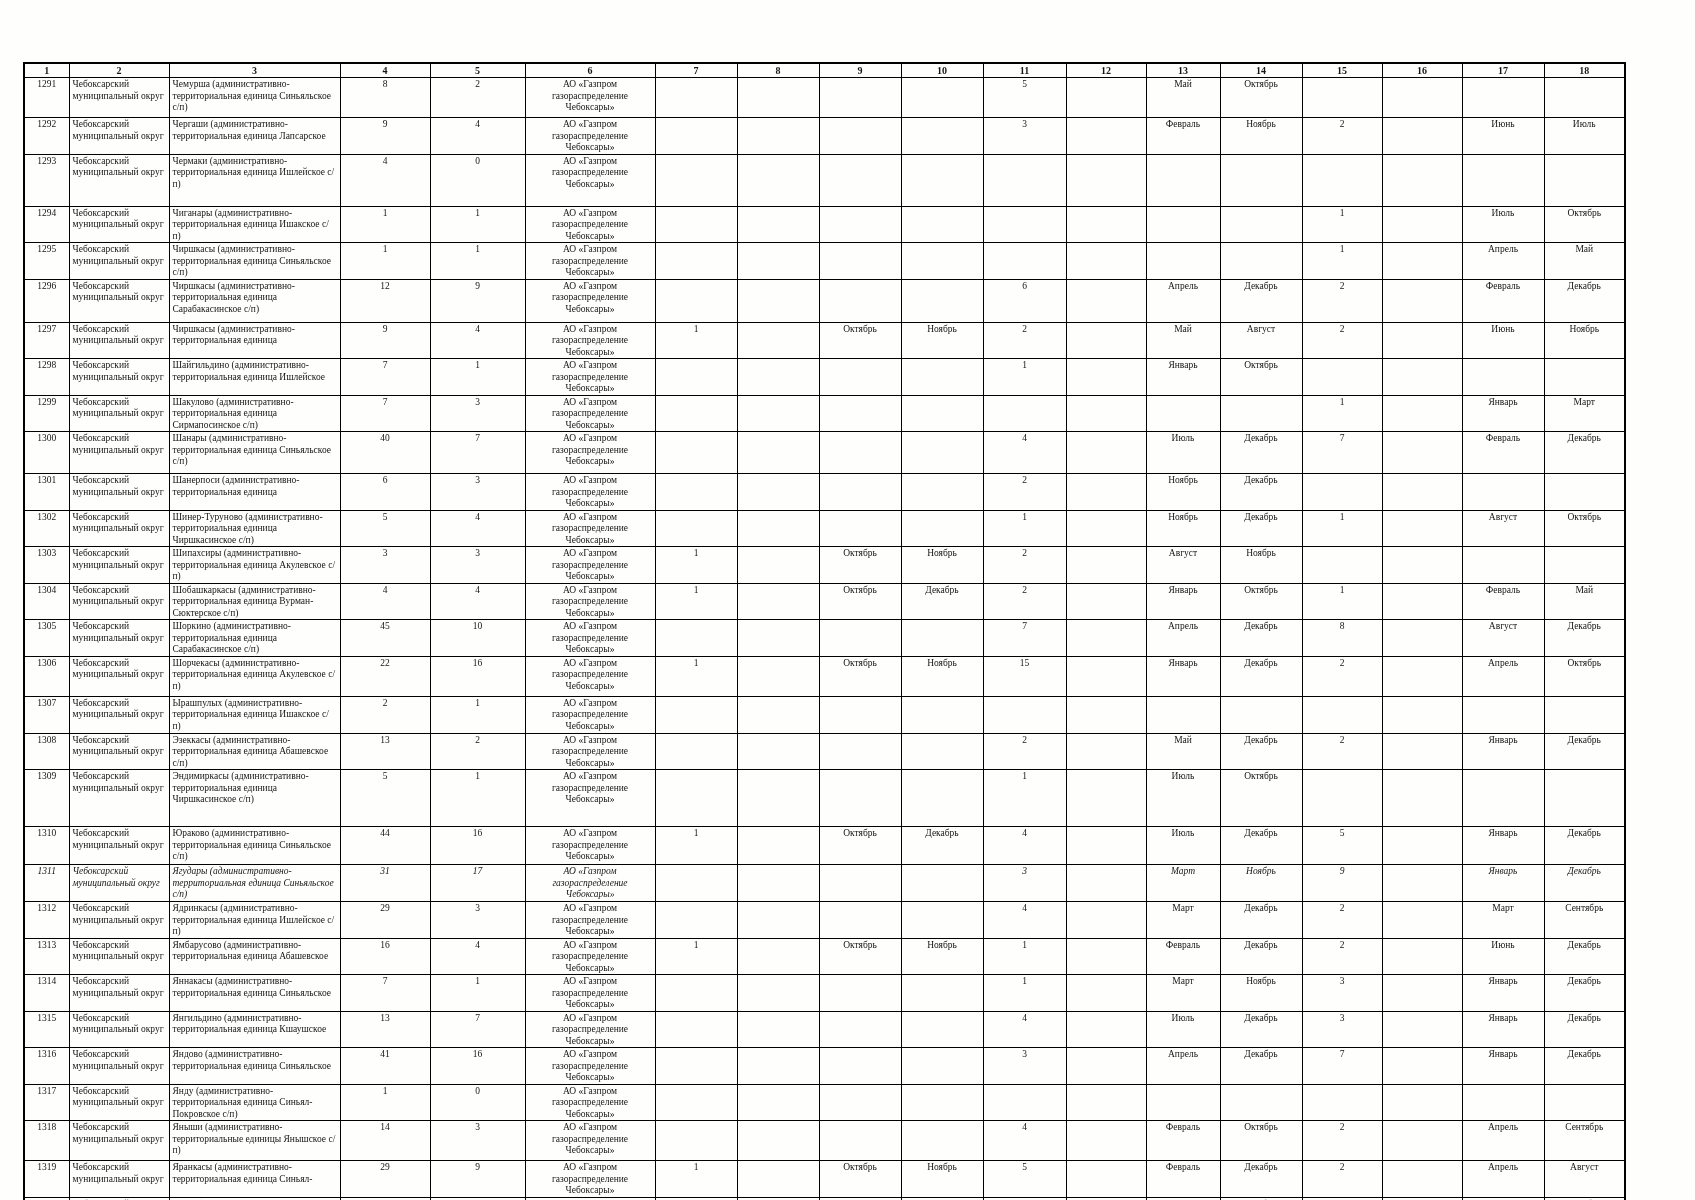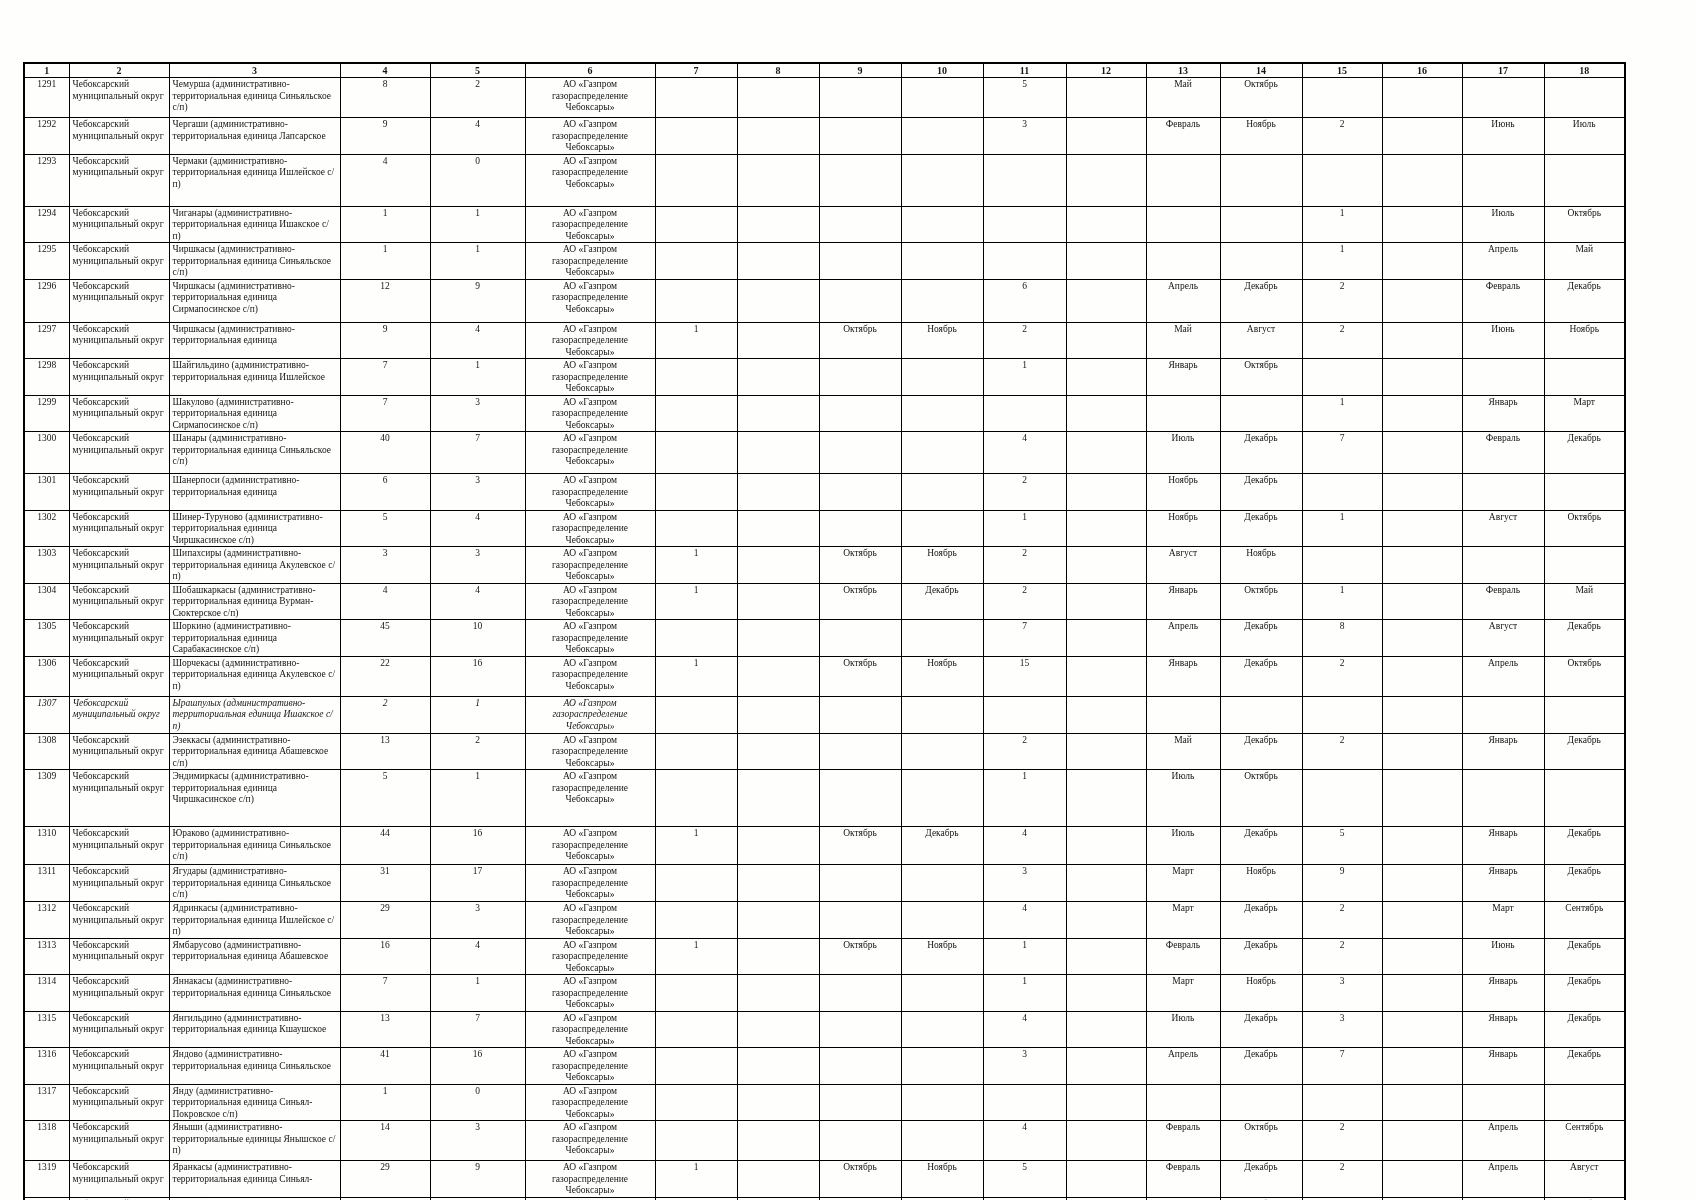--- a/index.html
+++ b/index.html
@@ -181,21 +181,21 @@
           <td class="c-center"></td>
           <td class="c-center"></td>
           <td class="c-center">1</td>
           <td class="c-center"></td>
           <td class="c-center">Апрель</td>
           <td class="c-center">Май</td>
         </tr>
         <tr style="height: 43px;">
           <td class="c-center">1296</td>
           <td class="c-left">Чебоксарский муниципальный округ</td>
-          <td class="c-left">Чиршкасы (административно-территориальная единица Сирмапосинское с/п)</td>
+          <td class="c-left">Чиршкасы (административно-территориальная единица Сарабакасинское с/п)</td>
           <td class="c-center">12</td>
           <td class="c-center">9</td>
           <td class="c-org">АО «Газпром газораспределение Чебоксары»</td>
           <td class="c-center"></td>
           <td class="c-center"></td>
           <td class="c-center"></td>
           <td class="c-center"></td>
           <td class="c-center">6</td>
           <td class="c-center"></td>
           <td class="c-center">Апрель</td>
@@ -398,21 +398,21 @@
           <td class="c-center">Ноябрь</td>
           <td class="c-center">15</td>
           <td class="c-center"></td>
           <td class="c-center">Январь</td>
           <td class="c-center">Декабрь</td>
           <td class="c-center">2</td>
           <td class="c-center"></td>
           <td class="c-center">Апрель</td>
           <td class="c-center">Октябрь</td>
         </tr>
-        <tr style="height: 37px; font-style: italic;">
+        <tr style="height: 37px;">
           <td class="c-center">1307</td>
           <td class="c-left">Чебоксарский муниципальный округ</td>
           <td class="c-left">Ырашпулых (административно-территориальная единица Ишакское с/п)</td>
           <td class="c-center">2</td>
           <td class="c-center">1</td>
           <td class="c-org">АО «Газпром газораспределение Чебоксары»</td>
           <td class="c-center"></td>
           <td class="c-center"></td>
           <td class="c-center"></td>
           <td class="c-center"></td>
@@ -478,21 +478,21 @@
           <td class="c-center">Декабрь</td>
           <td class="c-center">4</td>
           <td class="c-center"></td>
           <td class="c-center">Июль</td>
           <td class="c-center">Декабрь</td>
           <td class="c-center">5</td>
           <td class="c-center"></td>
           <td class="c-center">Январь</td>
           <td class="c-center">Декабрь</td>
         </tr>
-        <tr style="height: 37px;">
+        <tr style="height: 37px; font-style: italic;">
           <td class="c-center">1311</td>
           <td class="c-left">Чебоксарский муниципальный округ</td>
           <td class="c-left">Ягудары (административно-территориальная единица Синьяльское с/п)</td>
           <td class="c-center">31</td>
           <td class="c-center">17</td>
           <td class="c-org">АО «Газпром газораспределение Чебоксары»</td>
           <td class="c-center"></td>
           <td class="c-center"></td>
           <td class="c-center"></td>
           <td class="c-center"></td>

